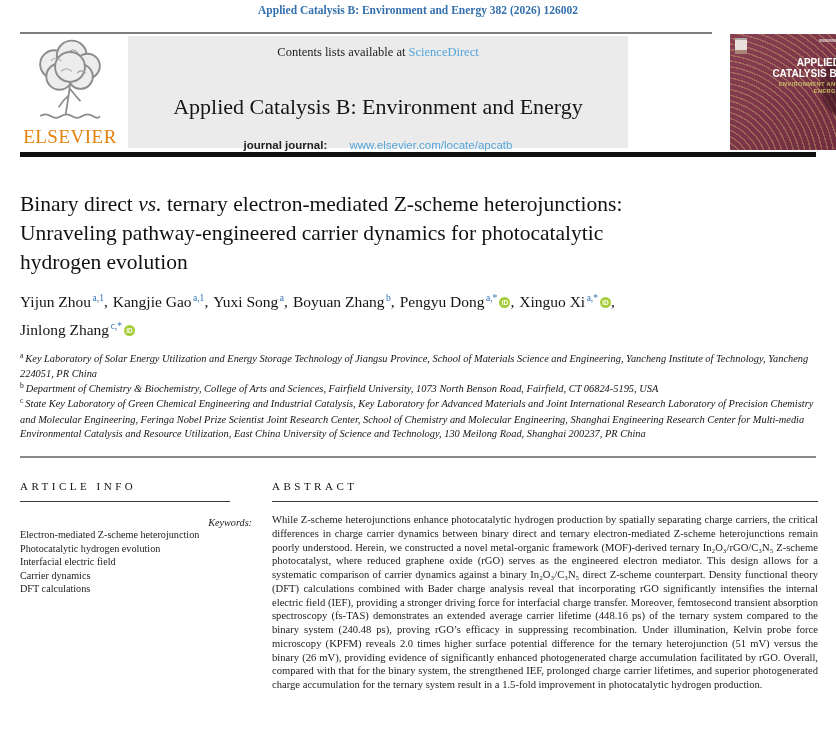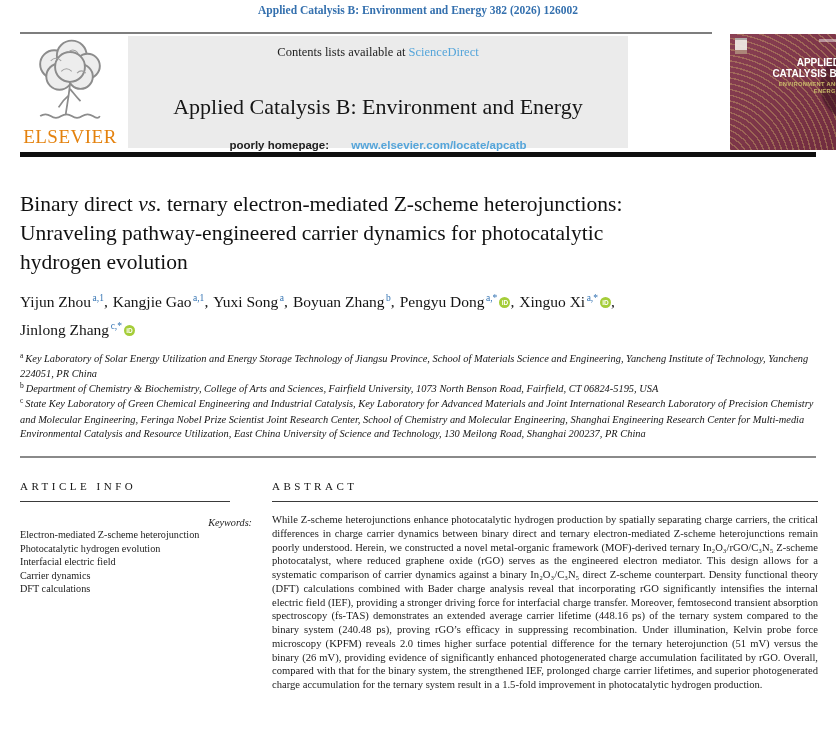--- a/index.html
+++ b/index.html
@@ -22,21 +22,21 @@
   .elsevier-word{font-size:19px;color:#e4820e;letter-spacing:.5px;margin-top:2px;font-family:"Liberation Serif",serif;}
   
   .masthead{
     position:absolute;left:128px;top:36px;width:500px;height:112px;background:#ebebeb;
     text-align:center;
   }
   .contents-line{margin-top:9px;font-size:12.5px;color:#222;}
   .link-blue{color:#55a5da;text-decoration:none;cursor:pointer;}
   .journal-title{margin-top:34px;font-size:22px;color:#161616;}
   .homepage-line{margin-top:19px;font-family:"Liberation Sans","DejaVu Sans",sans-serif;font-size:11.5px;font-weight:bold;color:#222;}
-  .homepage-line .link-blue{font-weight:bold;padding-left:19px;}
+  .homepage-line .link-blue{font-weight:normal;padding-left:19px;}
   
   .cover{
     position:absolute;left:730px;top:34px;width:116px;height:116px;
     background:
       radial-gradient(circle at 108% 45%, rgba(48,12,24,.5) 0 34px, rgba(48,12,24,0) 36px),
       repeating-radial-gradient(circle at -15% 118%, rgba(216,194,110,0) 0 4.2px, rgba(216,194,110,.34) 4.2px 5.6px),
       linear-gradient(135deg,#8a4054,#6f2b3d);
     overflow:hidden;
   }
   .cover-mark{position:absolute;left:5px;top:4px;width:12px;height:16px;background:rgba(240,236,230,.92);
@@ -105,21 +105,21 @@
           <path d="M58 40 q5 -5 10 0"></path>
         </g>
       </svg>
     </span>
     <div class="elsevier-word">ELSEVIER</div>
   </div>
 
   <div class="masthead">
     <div class="contents-line"><span>Contents lists available at </span><span class="link-blue">ScienceDirect</span></div>
     <div class="journal-title">Applied Catalysis B: Environment and Energy</div>
-    <div class="homepage-line"><span>poorly homepage: </span><span class="link-blue">www.elsevier.com/locate/apcatb</span></div>
+    <div class="homepage-line"><span>journal journal: </span><span class="link-blue">www.elsevier.com/locate/apcatb</span></div>
   </div>
 
   <div class="cover">
     <div class="cover-mark"></div>
     <div class="cover-issn"></div>
     <div class="cover-title">APPLIED CATALYSIS B:</div>
     <div class="cover-subtitle">ENVIRONMENT AND ENERGY</div>
   </div>
 
   <div class="rule-thick"></div>

